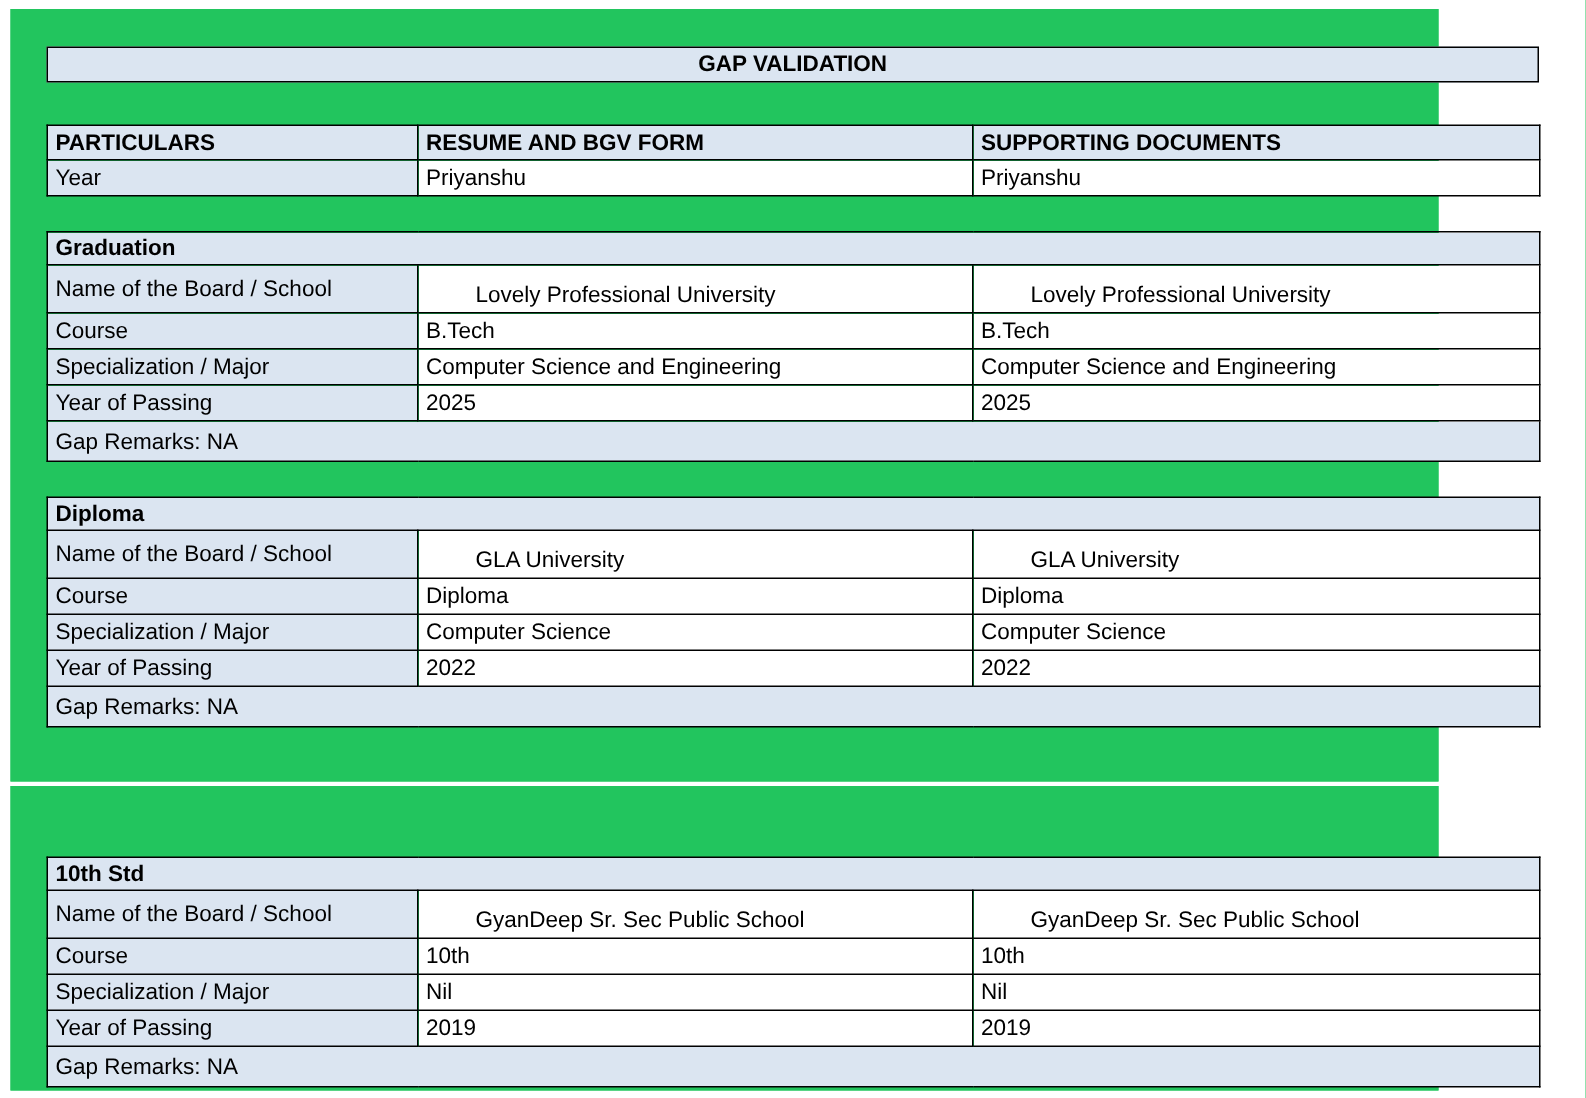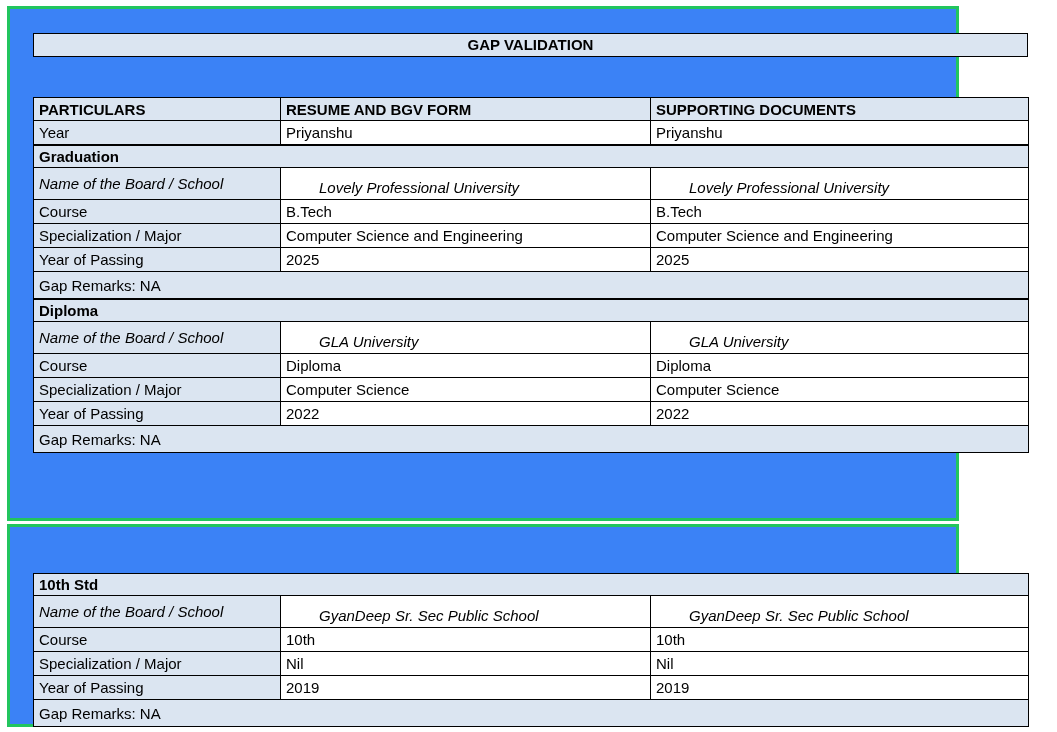--- a/index.html
+++ b/index.html
@@ -3,46 +3,46 @@
 <meta charset="utf-8">
 <style>
   html,body{margin:0;padding:0;}
   body{
     width:1057px;height:732px;position:relative;background:#ffffff;
     font-family:"Liberation Sans","DejaVu Sans",sans-serif;color:#000;
     -webkit-font-smoothing:antialiased;
   }
   .frame{
     position:absolute;left:7px;width:952px;box-sizing:border-box;
-    border:3px solid #22c55e;padding-left:23px;padding-right:22px;background:#3b82f6;
+    border:1px solid #22c55e;padding-left:23px;padding-right:22px;background:#22c55e;
   }
   .frame1{top:6px;height:515px;padding-top:24px;}
   .frame2{top:524px;height:203px;padding-top:23px;}
   .title-bar{
     box-sizing:border-box;width:995px;height:24px;line-height:21px;
     border:1px solid #000;background:#dbe5f1;
     text-align:center;font-weight:bold;font-size:15px;
   }
   table{
     border-collapse:collapse;table-layout:fixed;width:995px;
     font-size:15px;
   }
-  .tbl-particulars{margin-top:40px;padding-left:32px;}
-  .tbl-section{}
+  .tbl-particulars{margin-top:28px;padding-left:32px;}
+  .tbl-section{margin-top:23px;}
   col.c-label{width:247px;}
   col.c-resume{width:370px;}
   col.c-supporting{width:378px;}
   th,td{
     border:1px solid #000;padding:0 4px 0 5px;text-align:left;
     overflow:hidden;white-space:nowrap;vertical-align:middle;font-weight:normal;
   }
   tr.hdr-row th{background:#dbe5f1;font-weight:bold;height:22px;}
   tr.data-row td{height:23px;background:#fff;}
   tr.data-row td.lbl{background:#dbe5f1;}
-  tr.tall-row td{height:28px;font-style:italic;}
+  tr.tall-row td{height:28px;}
   tr.tall-row td.val{vertical-align:bottom;padding-bottom:3px;padding-left:38px;}
   tr.sec-title-row th{background:#dbe5f1;font-weight:bold;height:21px;text-align:left;}
   tr.gap-row td{background:#dbe5f1;font-weight:normal;height:26px;}
 </style>
 </head>
 <body>
 
 <div class="frame frame1">
 
   <div class="title-bar">GAP VALIDATION</div>

